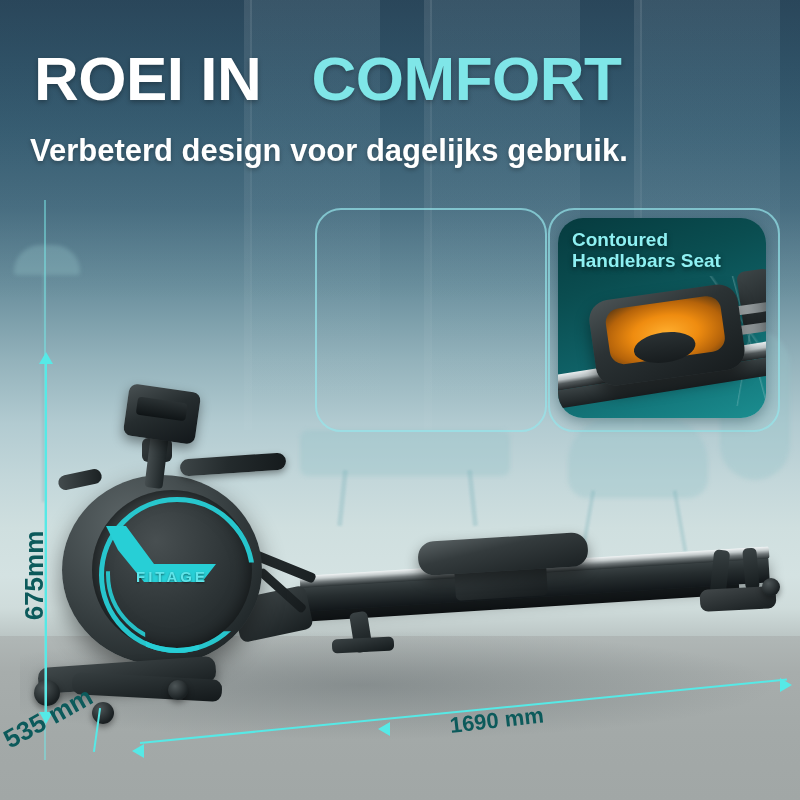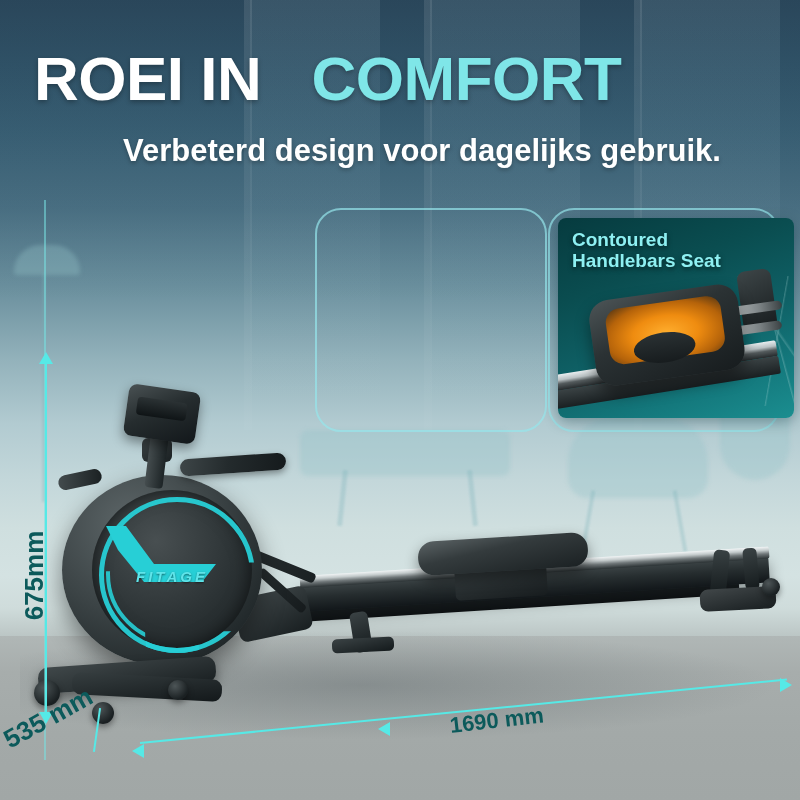--- a/index.html
+++ b/index.html
@@ -48,35 +48,33 @@
   
   .headline{
     position:absolute;left:34px;top:48px;width:740px;
     font-size:62px;font-weight:700;letter-spacing:-0.5px;line-height:1;
     white-space:nowrap;
     text-shadow:0 2px 5px rgba(0,0,0,.30);
   }
   .headline .w{color:#ffffff;}
   .headline .c{color:#7fe6e8;margin-top:48px;}
   .subhead{
-    position:absolute;left:52px;top:133px;width:740px;
+    position:absolute;left:30px;top:133px;width:740px;
     font-size:31px;font-weight:600;color:#ffffff;white-space:nowrap;
     text-shadow:0 2px 4px rgba(0,0,0,.28);
-    text-align:center;
   }
 
   
   .card-frame{
     position:absolute;border:2px solid rgba(150,230,235,.70);
     border-radius:26px;
   }
   .card{
-    position:absolute;border-radius:8px;overflow:hidden;
+    position:absolute;border-radius:25px;overflow:hidden;
     box-shadow:0 4px 14px rgba(0,40,50,.35);
-    padding-left:28px;
   }
   #card1{left:325px;top:218px;width:208px;height:200px;
     background:linear-gradient(165deg,#14a3a8 0%,#0d8f96 26%,#14555c 55%,#1b2b2e 80%,#20282a 100%);}
   #card2{left:558px;top:218px;width:208px;height:200px;
     background:linear-gradient(160deg,#063b3f 0%,#0a4d50 30%,#0f6166 58%,#14797d 80%,#1b8e90 100%);}
   .card-label{
     position:absolute;color:#8ef0f2;font-weight:700;line-height:1.08;
     font-size:19px;text-shadow:0 2px 5px rgba(0,0,0,.55);
   }
   #label1{right:12px;bottom:10px;text-align:right;}
@@ -158,21 +156,21 @@
   }
   .c2-palm{
     position:absolute;right:-4px;top:58px;width:62px;height:130px;
     background:
       linear-gradient(75deg,rgba(160,205,205,.0) 60%,rgba(165,210,210,.30) 61%,rgba(160,205,205,0) 63%),
       linear-gradient(100deg,rgba(160,205,205,0) 60%,rgba(165,210,210,.28) 61%,rgba(160,205,205,0) 63%),
       linear-gradient(55deg,rgba(160,205,205,0) 60%,rgba(165,210,210,.25) 61%,rgba(160,205,205,0) 63%);
   }
 
   
-  #machine{position:absolute;left:0;top:380px;width:800px;height:400px;font-style:italic;}
+  #machine{position:absolute;left:0;top:380px;width:800px;height:400px;}
   
   .fw-outer{
     position:absolute;left:62px;top:95px;width:200px;height:190px;border-radius:50%;
     background:radial-gradient(circle at 34% 26%,#5d6668 0%,#3c4446 45%,#22292b 78%,#12171a 100%);
     box-shadow:0 10px 24px rgba(0,0,0,.45);
   }
   .fw-face{
     position:absolute;left:92px;top:110px;width:160px;height:160px;border-radius:50%;
     background:radial-gradient(circle at 40% 32%,#484f51 0%,#2c3335 55%,#1a2022 100%);
     box-shadow:inset 0 0 18px rgba(0,0,0,.6);

